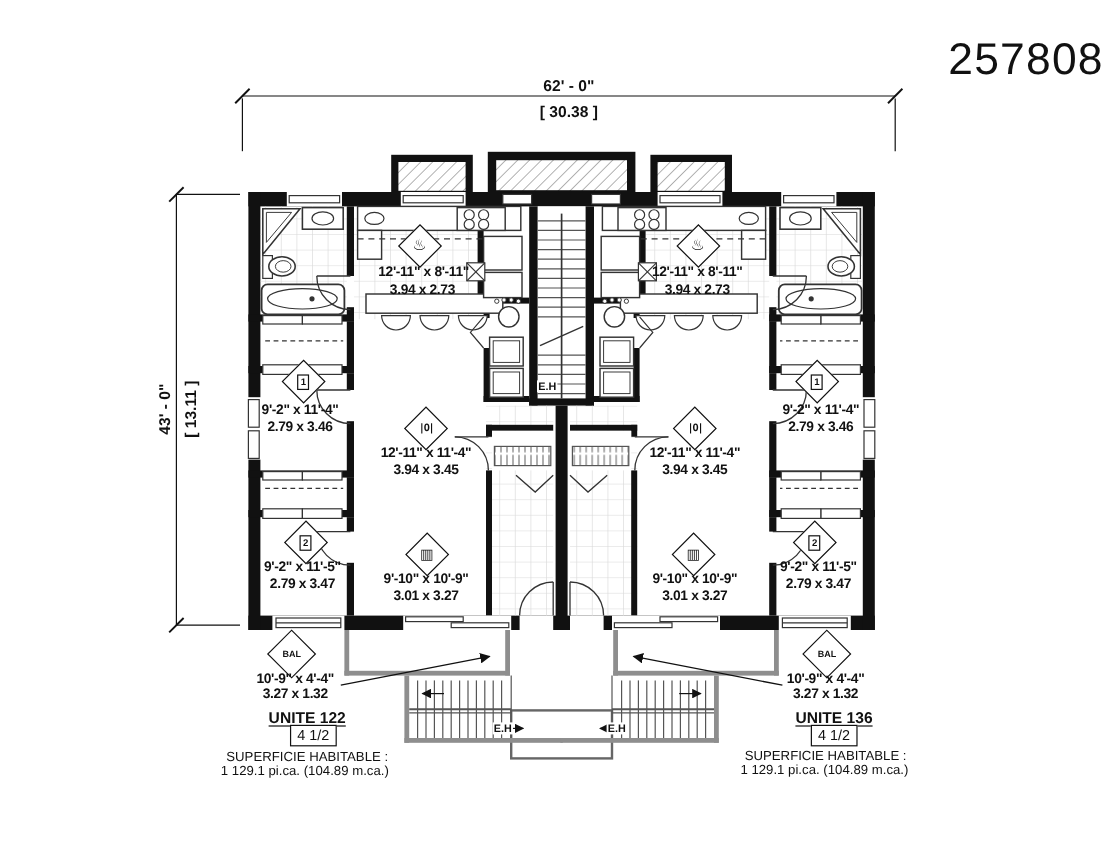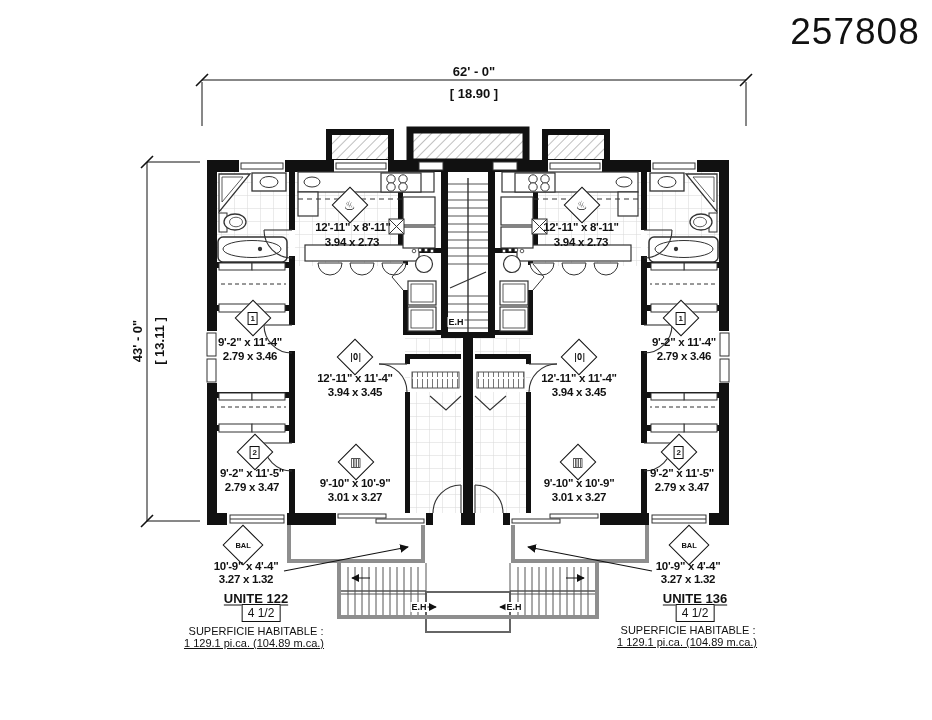--- a/index.html
+++ b/index.html
@@ -9,21 +9,21 @@
   .t{position:absolute;transform:translate(-50%,-50%);white-space:nowrap;}
   .dim{font:bold 13px "Liberation Sans",sans-serif;letter-spacing:0;}
   .vdim{transform:translate(-50%,-50%) rotate(-90deg);}
   .room{font:bold 11.5px "Liberation Sans",sans-serif;letter-spacing:-0.3px;}
   .plan-num{font:37px "Liberation Sans",sans-serif;letter-spacing:1px;}
   .level{font:33px "Liberation Sans",sans-serif;transform:none;}
   .unit-name{font:bold 13px "Liberation Sans",sans-serif;text-decoration:underline;text-underline-offset:2px;}
   .badge{position:absolute;transform:translate(-50%,-50%);border:1.5px solid #111;background:#fff;
          font:12px "Liberation Sans",sans-serif;padding:1px 5px;}
   .sup{font:11px "Liberation Sans",sans-serif;}
-  .area{font:11px "Liberation Sans",sans-serif;text-decoration:underline;}
+  .area{font:11px "Liberation Sans",sans-serif;}
   .eh{font:bold 9px "Liberation Sans",sans-serif;background:#fff;padding:0 1px;}
   .dia{position:absolute;width:24px;height:24px;border:1.5px solid #111;background:#fff;
        transform:translate(-50%,-50%) rotate(45deg);display:flex;align-items:center;justify-content:center;}
   .dia>span{transform:rotate(-45deg);font:bold 11px "Liberation Sans",sans-serif;line-height:1;}
   .dia .bedg{border:1px solid #111;font:bold 8px "Liberation Sans",sans-serif;padding:1px 2px;background:#fff;}
   .dia .liv{font:bold 8.5px "DejaVu Sans Mono",monospace;letter-spacing:-1px;}
   .dia .din{font:12px "DejaVu Sans",sans-serif;}
   .dia .kit{font:13px "DejaVu Sans",sans-serif;}
   .dia.bal{width:27px;height:27px;}
   .dia .balg{font:bold 7.5px "Liberation Sans",sans-serif;letter-spacing:0;}
@@ -257,24 +257,24 @@
       <line x1="370" y1="578" x2="352" y2="578" stroke="#111" marker-end="url(#ah)"></line>
       <line x1="424" y1="607" x2="436" y2="607" stroke="#111" marker-end="url(#ah)"></line>
     </g>
 
     <line x1="284" y1="571" x2="408" y2="547" stroke="#111" stroke-width="1.1" marker-end="url(#ah)"></line>
   </g>
 
   <use href="#uL" transform="translate(936 0) scale(-1 1)"></use>
 </svg>
 
-  <div class="t plan-num" style="left:855px;top:32px">257808</div>
+  <div class="t plan-num" style="left:855px;top:50px">257808</div>
 
   <div class="t dim" style="left:474px;top:71px">62' - 0"</div>
-  <div class="t dim" style="left:474px;top:93px">[ 18.90 ]</div>
+  <div class="t dim" style="left:474px;top:93px">[ 30.38 ]</div>
   <div class="t dim vdim" style="left:137px;top:341px">43' - 0"</div>
   <div class="t dim vdim" style="left:159px;top:341px">[ 13.11 ]</div>
 
   <div class="dia" style="left:350px;top:205px">
       <span class="kit">♨</span>
     </div>
   <div class="t room" style="left:353px;top:227px">12'-11" x 8'-11"</div>
   <div class="t room" style="left:352px;top:242px">3.94 x 2.73</div>
 
   <div class="dia" style="left:253px;top:318px">

